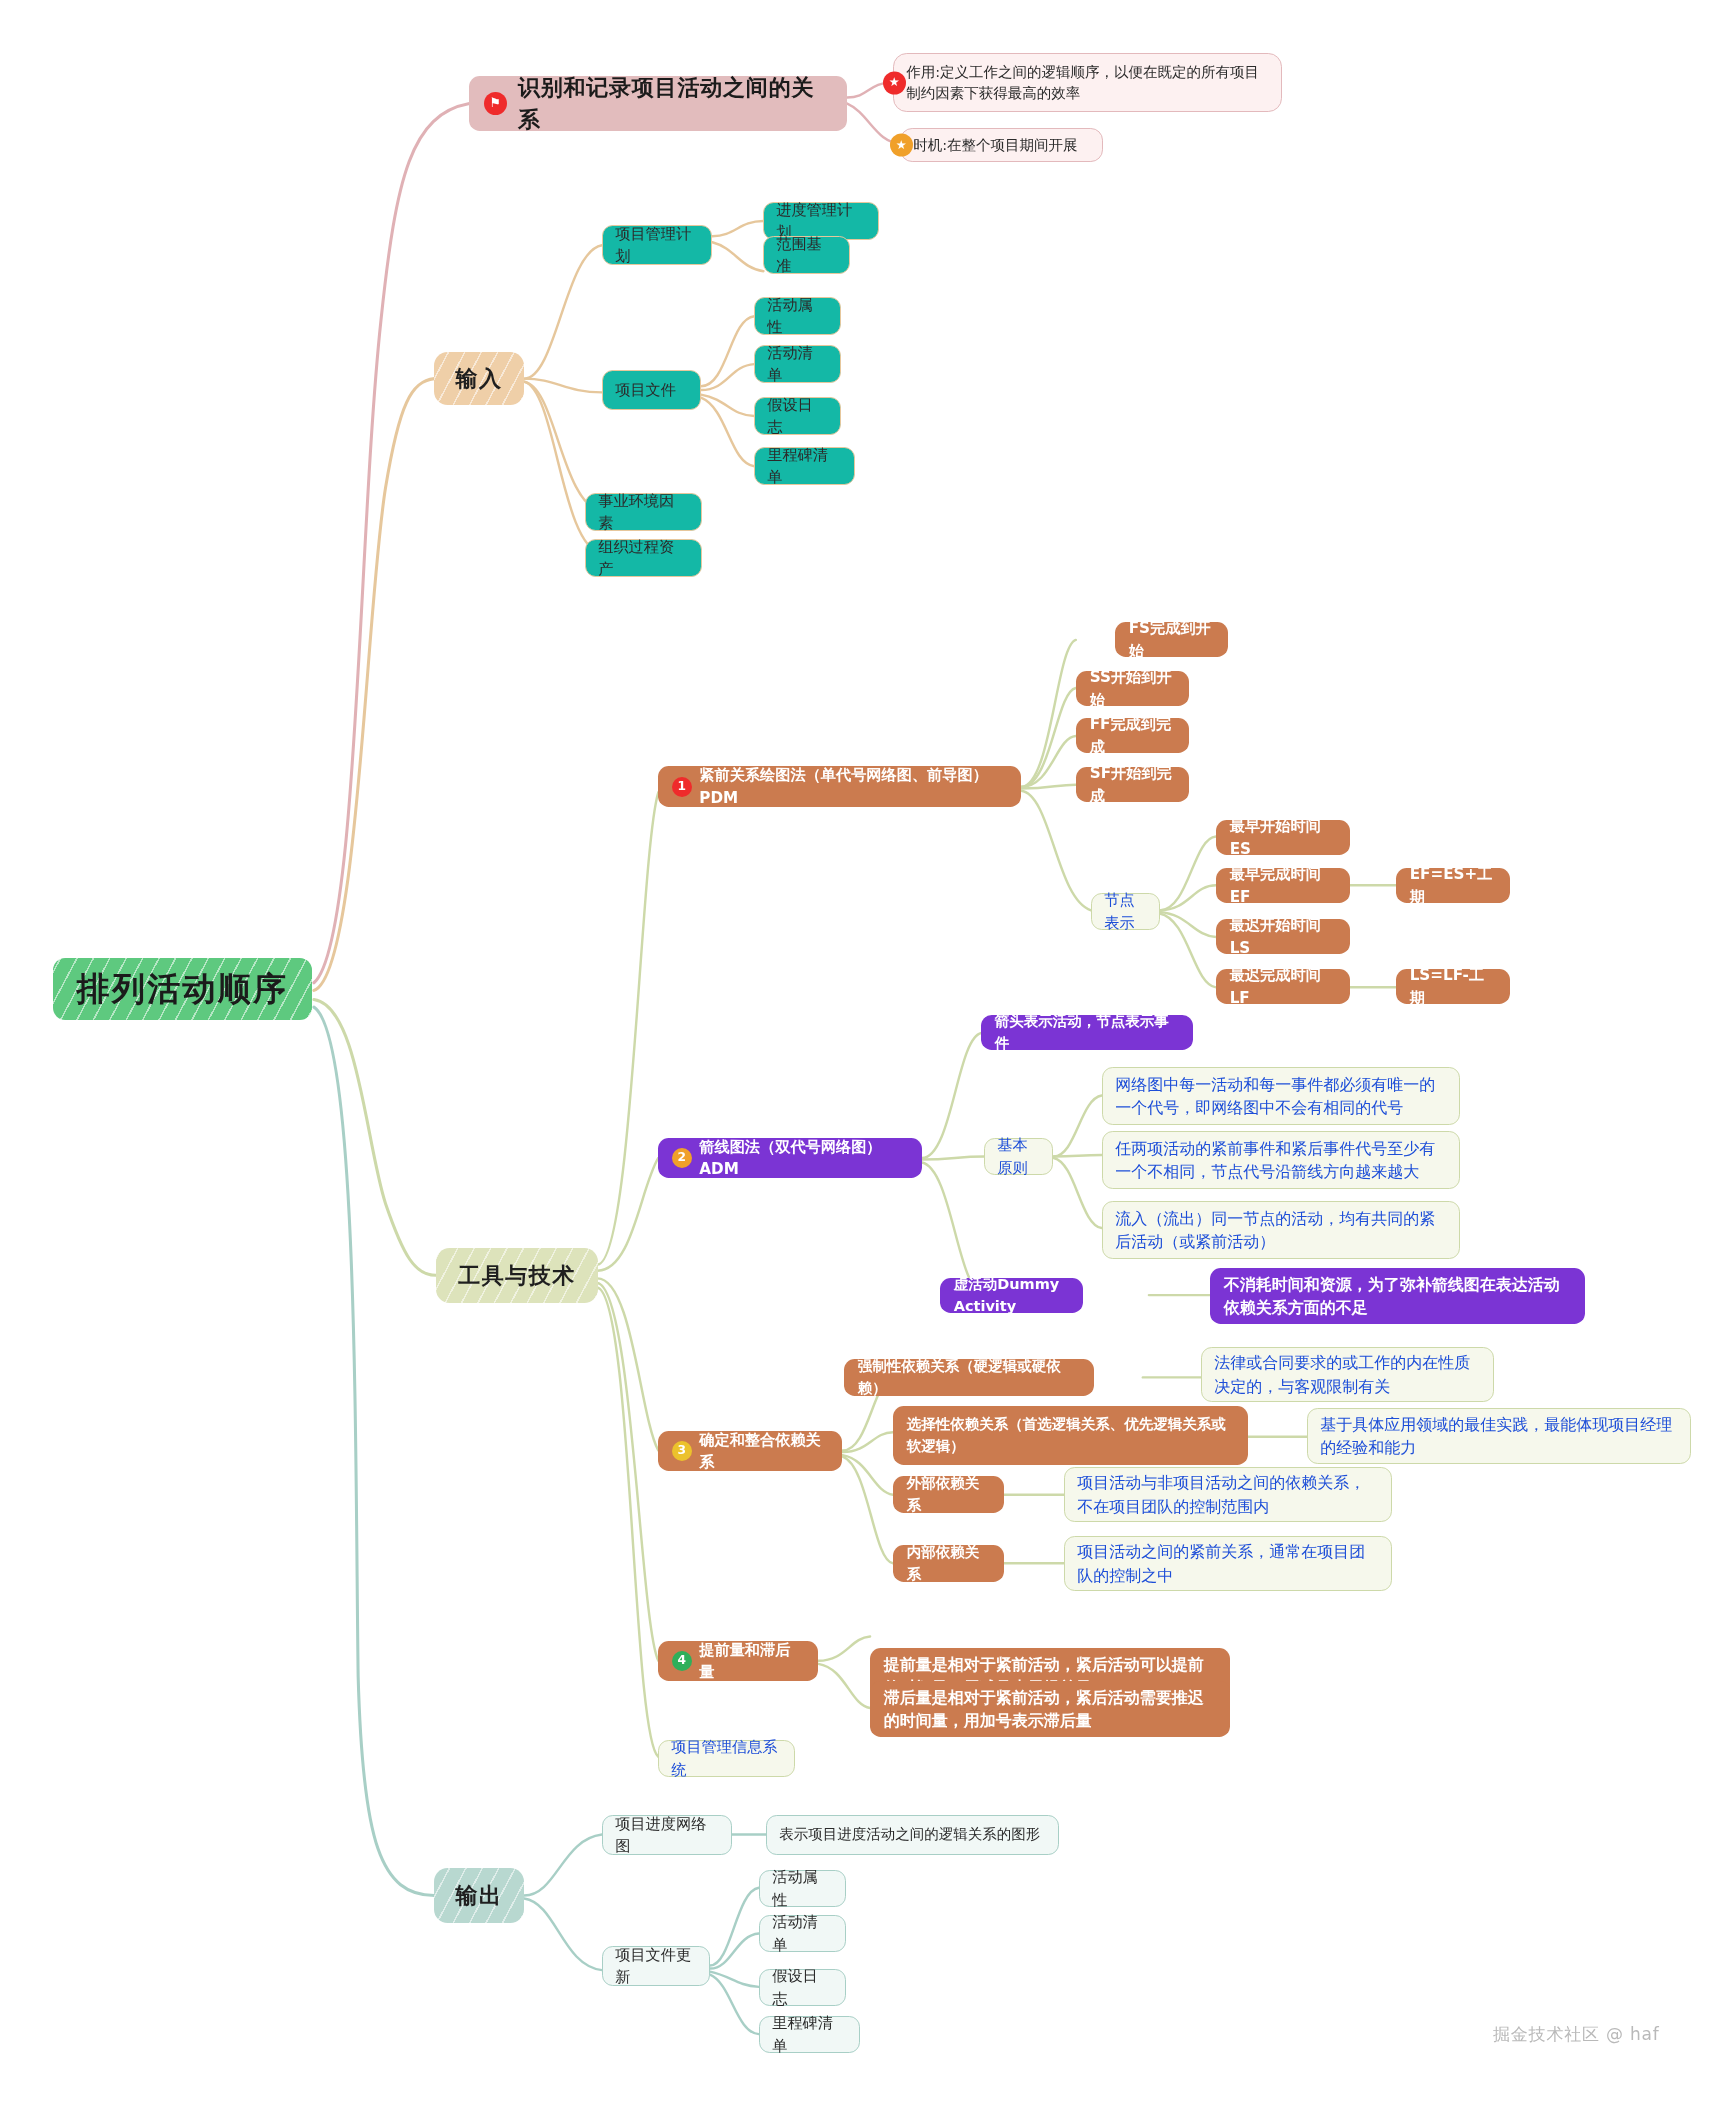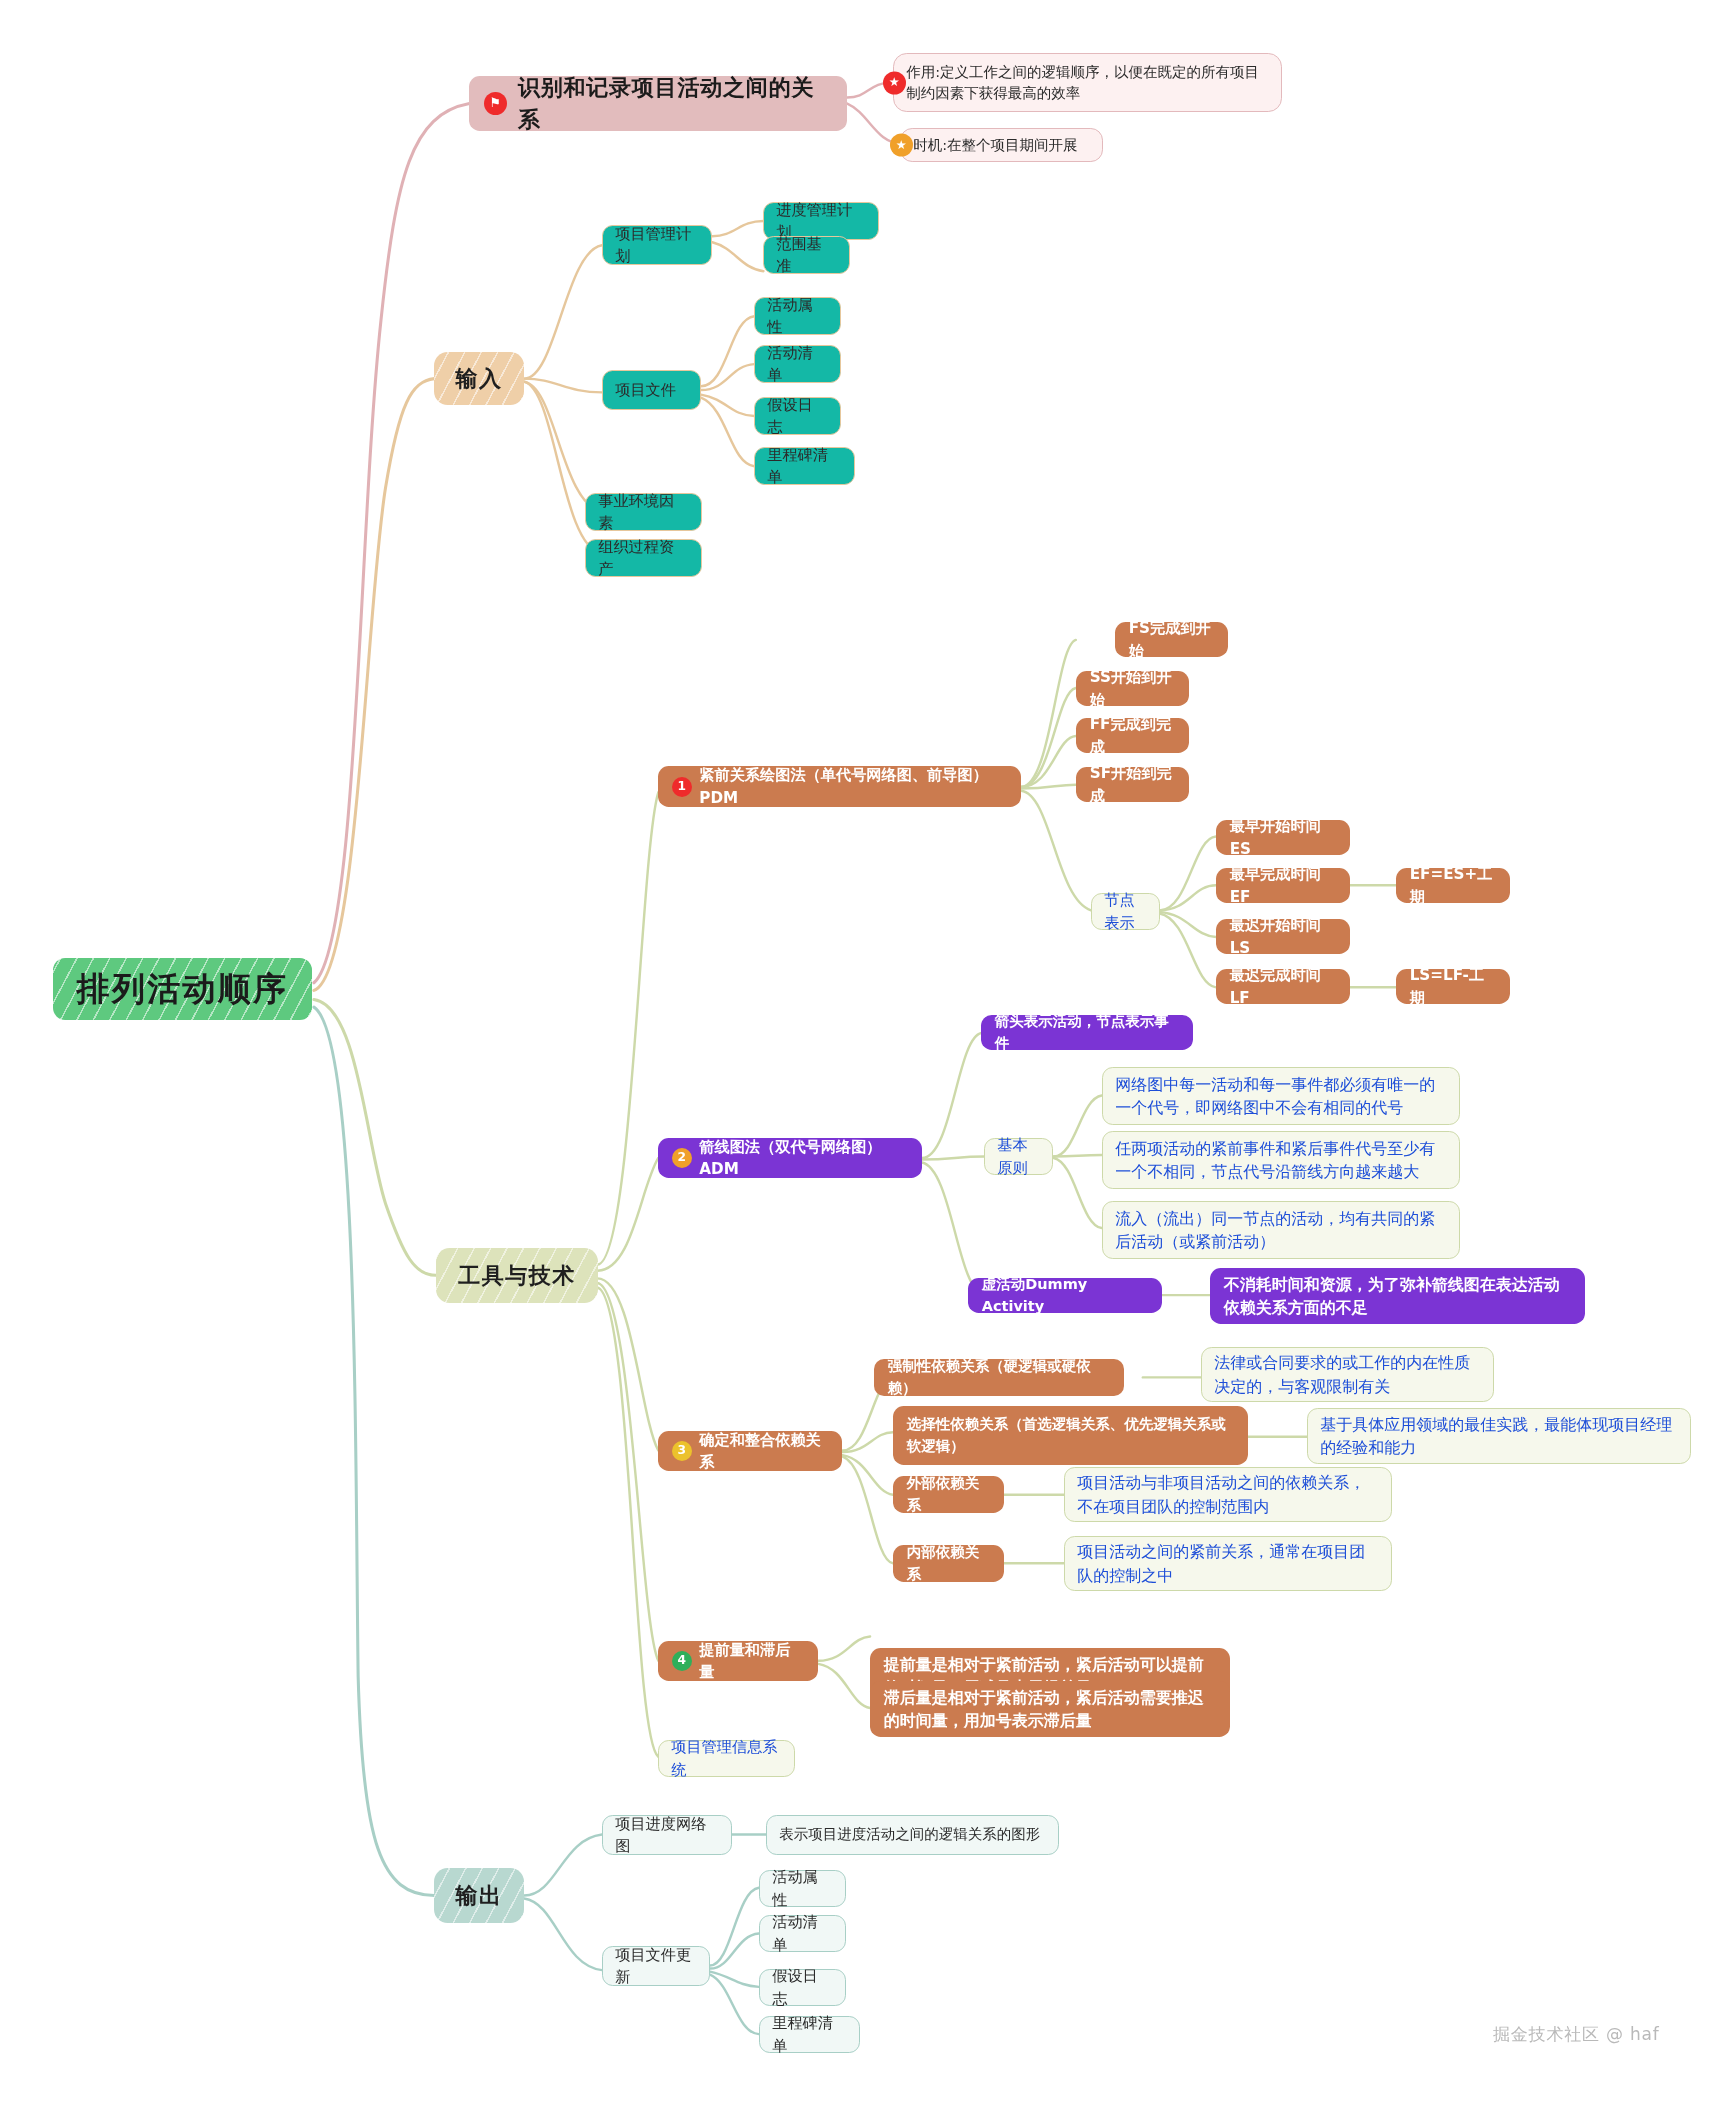--- a/index.html
+++ b/index.html
@@ -292,32 +292,32 @@
   </div>
   <div class="node o o-green" style="left:1102px; top:1067px; width:358px; height:58px;">
     <span class="txt tiny">网络图中每一活动和每一事件都必须有唯一的一个代号，即网络图中不会有相同的代号</span>
   </div>
   <div class="node o o-green" style="left:1102px; top:1131px; width:358px; height:58px;">
     <span class="txt tiny">任两项活动的紧前事件和紧后事件代号至少有一个不相同，节点代号沿箭线方向越来越大</span>
   </div>
   <div class="node o o-green" style="left:1102px; top:1201px; width:358px; height:58px;">
     <span class="txt tiny">流入（流出）同一节点的活动，均有共同的紧后活动（或紧前活动）</span>
   </div>
-  <div class="node f-purple" style="left:968px; top:1278px; width:194px; height:35px;">
+  <div class="node f-purple" style="left:940px; top:1278px; width:143px; height:35px;">
     <span class="txt small">虚活动Dummy Activity</span>
   </div>
   <div class="node f-purple" style="left:1210px; top:1268px; width:375px; height:56px;">
     <span class="txt tiny">不消耗时间和资源，为了弥补箭线图在表达活动依赖关系方面的不足</span>
   </div>
 
   <div class="node f-orange" style="left:658px; top:1431px; width:184px; height:40px;">
     <span class="badge b-yellow sm">3</span>
     <span class="txt">确定和整合依赖关系</span>
   </div>
-  <div class="node f-orange" style="left:874px; top:1359px; width:250px; height:37px;border-radius:10px;">
+  <div class="node f-orange" style="left:844px; top:1359px; width:250px; height:37px;">
     <span class="txt small">强制性依赖关系（硬逻辑或硬依赖）</span>
   </div>
   <div class="node o o-green" style="left:1201px; top:1347px; width:293px; height:55px;">
     <span class="txt tiny">法律或合同要求的或工作的内在性质决定的，与客观限制有关</span>
   </div>
 
   <div class="node f-orange" style="left:893px; top:1406px; width:355px; height:59px;">
     <span class="txt small">选择性依赖关系（首选逻辑关系、优先逻辑关系或软逻辑）</span>
   </div>
   <div class="node o o-green" style="left:1307px; top:1408px; width:384px; height:56px;">

